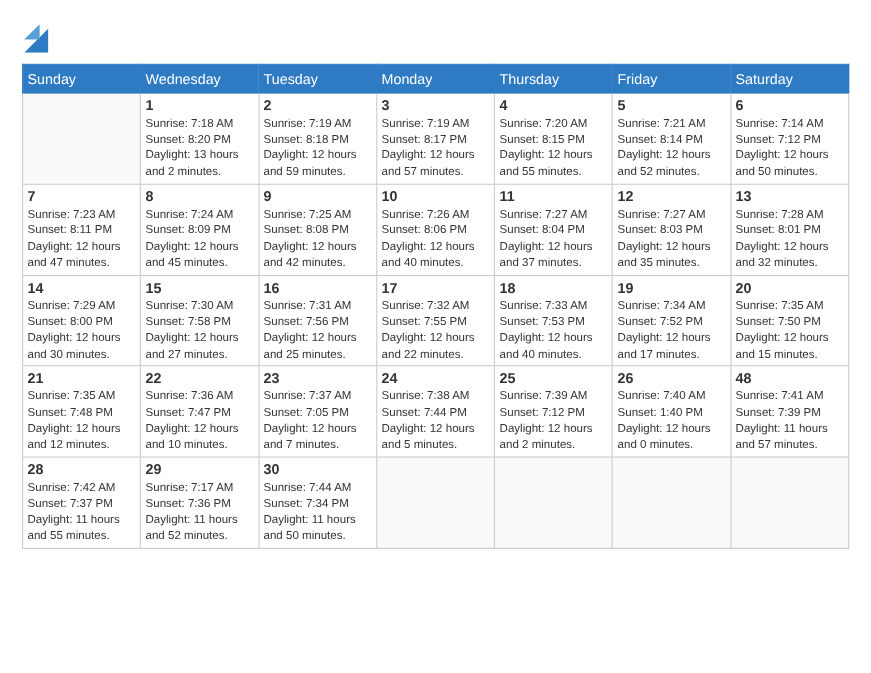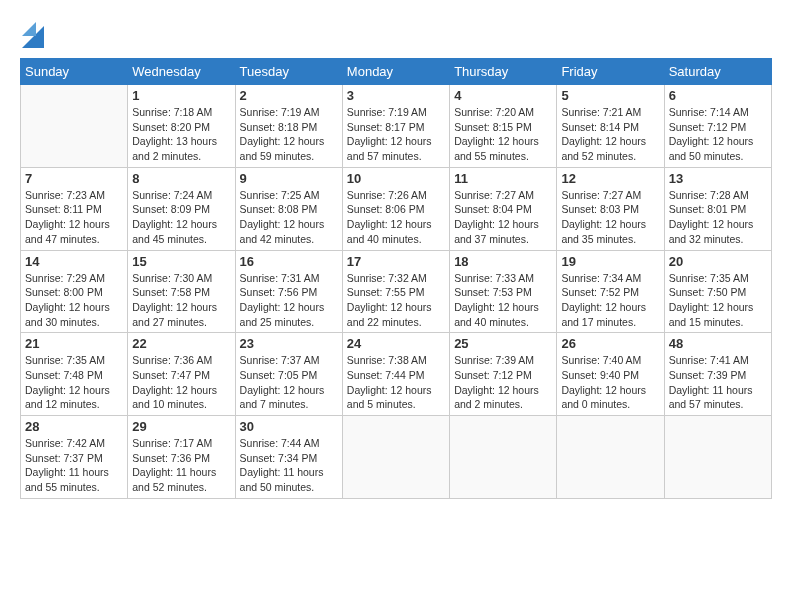--- a/index.html
+++ b/index.html
@@ -362,21 +362,21 @@
               <div>Sunrise: 7:39 AM</div>
               <div>Sunset: 7:12 PM</div>
               <div>Daylight: 12 hours</div>
               <div>and 2 minutes.</div>
             </div>
           </td>
           <td>
             <span class="day-num">26</span>
             <div class="day-info">
               <div>Sunrise: 7:40 AM</div>
-              <div>Sunset: 9:40 PM</div>
+              <div>Sunset: 1:40 PM</div>
               <div>Daylight: 12 hours</div>
               <div>and 0 minutes.</div>
             </div>
           </td>
           <td>
             <span class="day-num">48</span>
             <div class="day-info">
               <div>Sunrise: 7:41 AM</div>
               <div>Sunset: 7:39 PM</div>
               <div>Daylight: 11 hours</div>

